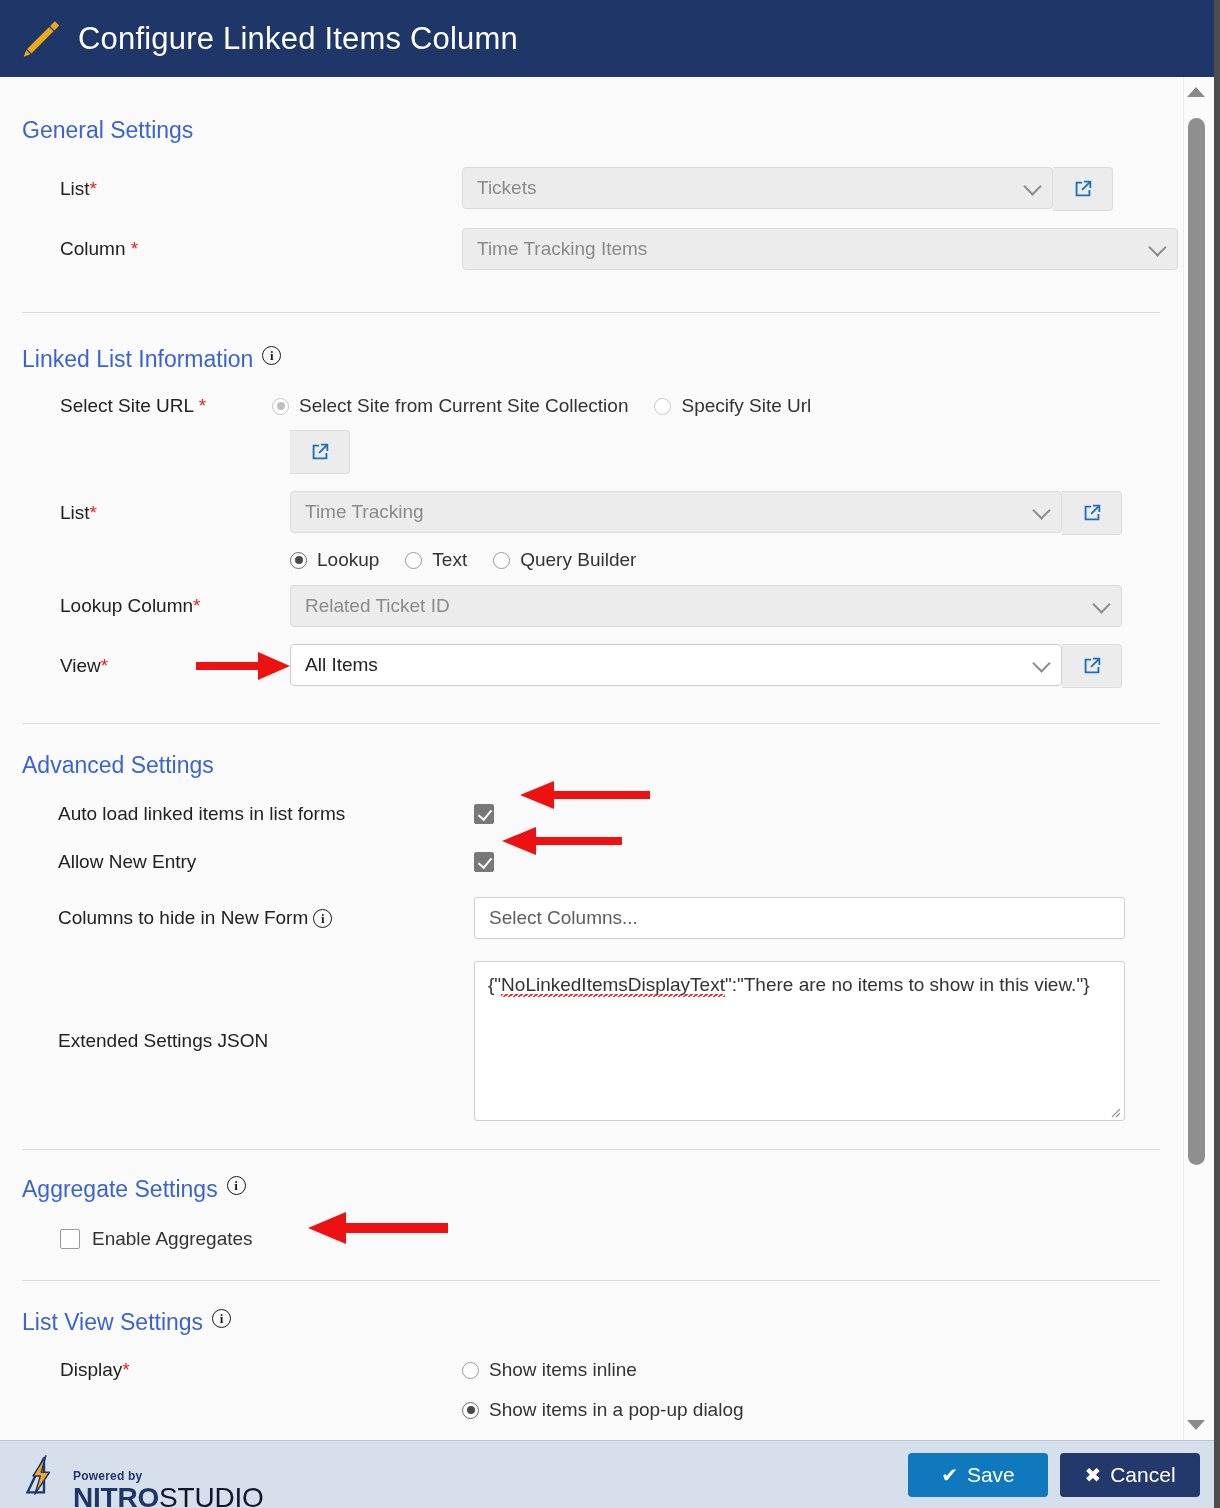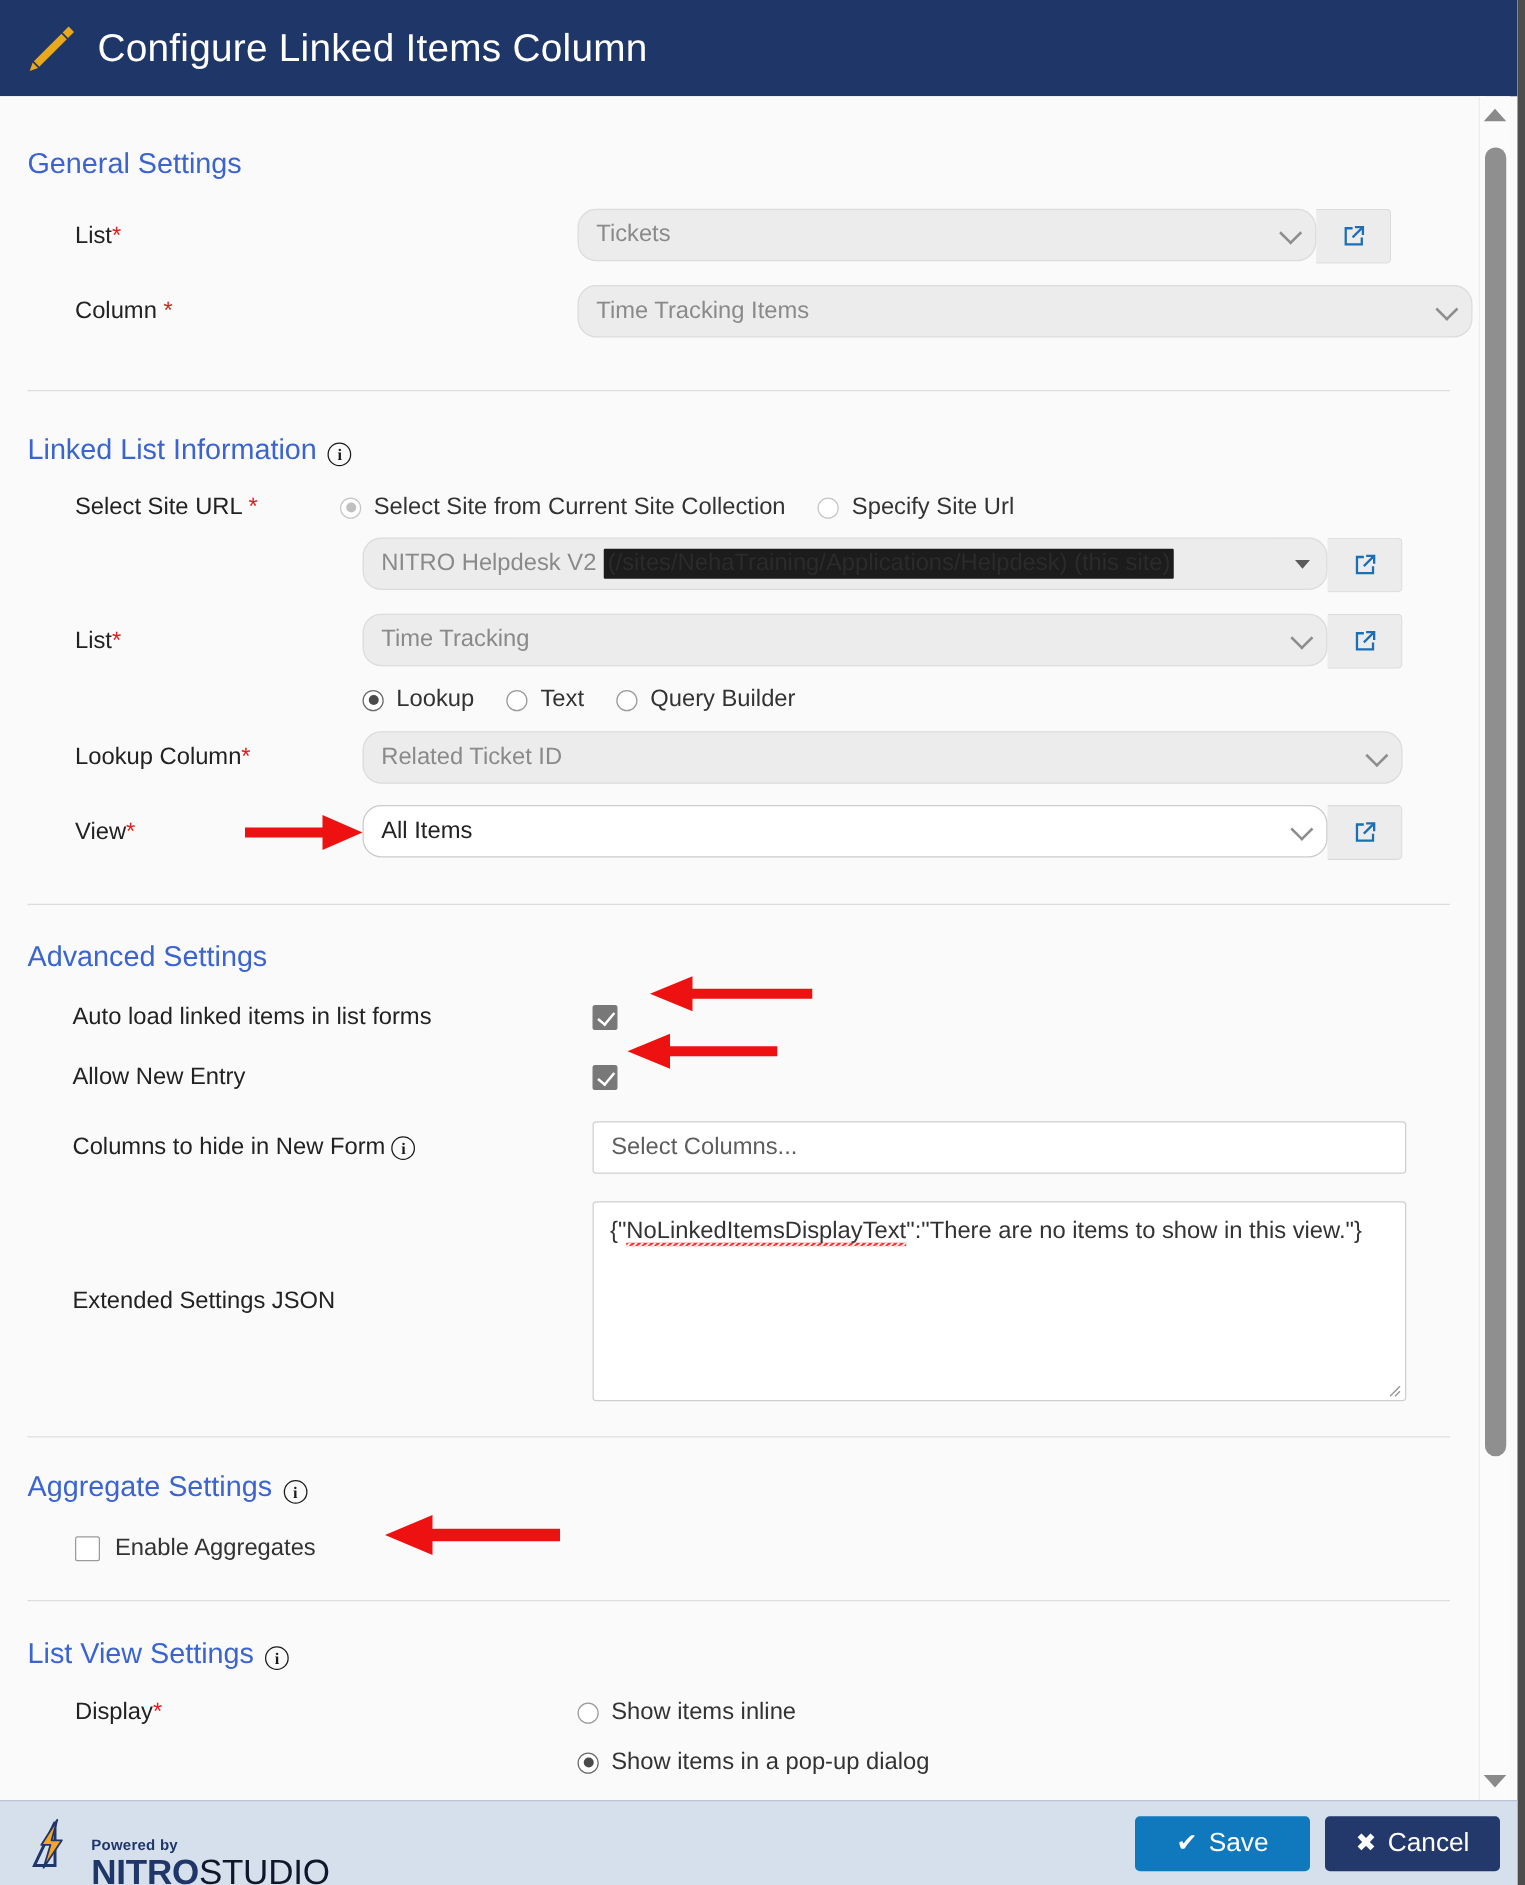--- a/index.html
+++ b/index.html
@@ -40,21 +40,21 @@
     top: 77px; left: 0;
     width: 1189px; height: 1363px;
     background: #fafafa;
     overflow: hidden;
   }
   .content { padding: 0 22px; position: relative; }
 
   .section-title {
     color: #3b64d0;
     font-size: 23px;
-    display: flex; align-items: flex-end;
+    display: flex; align-items: flex-start;
     gap: 9px;
   }
   .info-icon {
     display: inline-flex; align-items: center; justify-content: center;
     width: 19px; height: 19px; border-radius: 50%;
     border: 1.8px solid #1a1a1a;
     color: #1a1a1a;
     font-size: 13px; font-weight: bold;
     font-family: "Liberation Serif", serif;
     line-height: 1;
@@ -75,21 +75,21 @@
 
   
   .ctl {
     display: flex; align-items: stretch;
   }
   .sel {
     position: relative;
     height: 42px;
     background: #ececec;
     border: 1px solid #dcdcdc;
-    border-radius: 15px;
+    border-radius: 4px;
     display: flex; align-items: center;
     padding: 0 38px 0 14px;
     font-size: 19px;
     color: #8a8a8a;
     white-space: nowrap;
     overflow: hidden;
   }
   .sel.enabled {
     background: #ffffff;
     border: 1px solid #cccccc;
@@ -347,25 +347,20 @@
           </label>
           <label class="radio">
             <span class="rdot light"></span>
             <span>Specify Site Url</span>
           </label>
         </div>
       </div>
 
       <div class="row" style="margin-top:13px;padding-left:268px;">
         <div class="ctl">
-          <div class="sel" style="width:772px;padding-right:44px;">
-            <span>NITRO Helpdesk V2</span>
-            <span class="redact">(/sites/NehaTraining/Applications/Helpdesk) (this site)</span>
-            <span class="caret small"></span>
-          </div>
           <div class="extbtn">
             <svg class="ext-svg" viewBox="0 0 24 24" fill="none" stroke="#1b6fb5" stroke-width="2">
               <path d="M4 4 h7 v2 H6 v12 h12 v-5 h2 v7 H4 Z" fill="#1b6fb5" stroke="none"></path>
               <path d="M13 4 h7 v7"></path>
               <path d="M19.5 4.5 L11 13"></path>
             </svg>
           </div>
         </div>
       </div>
 

